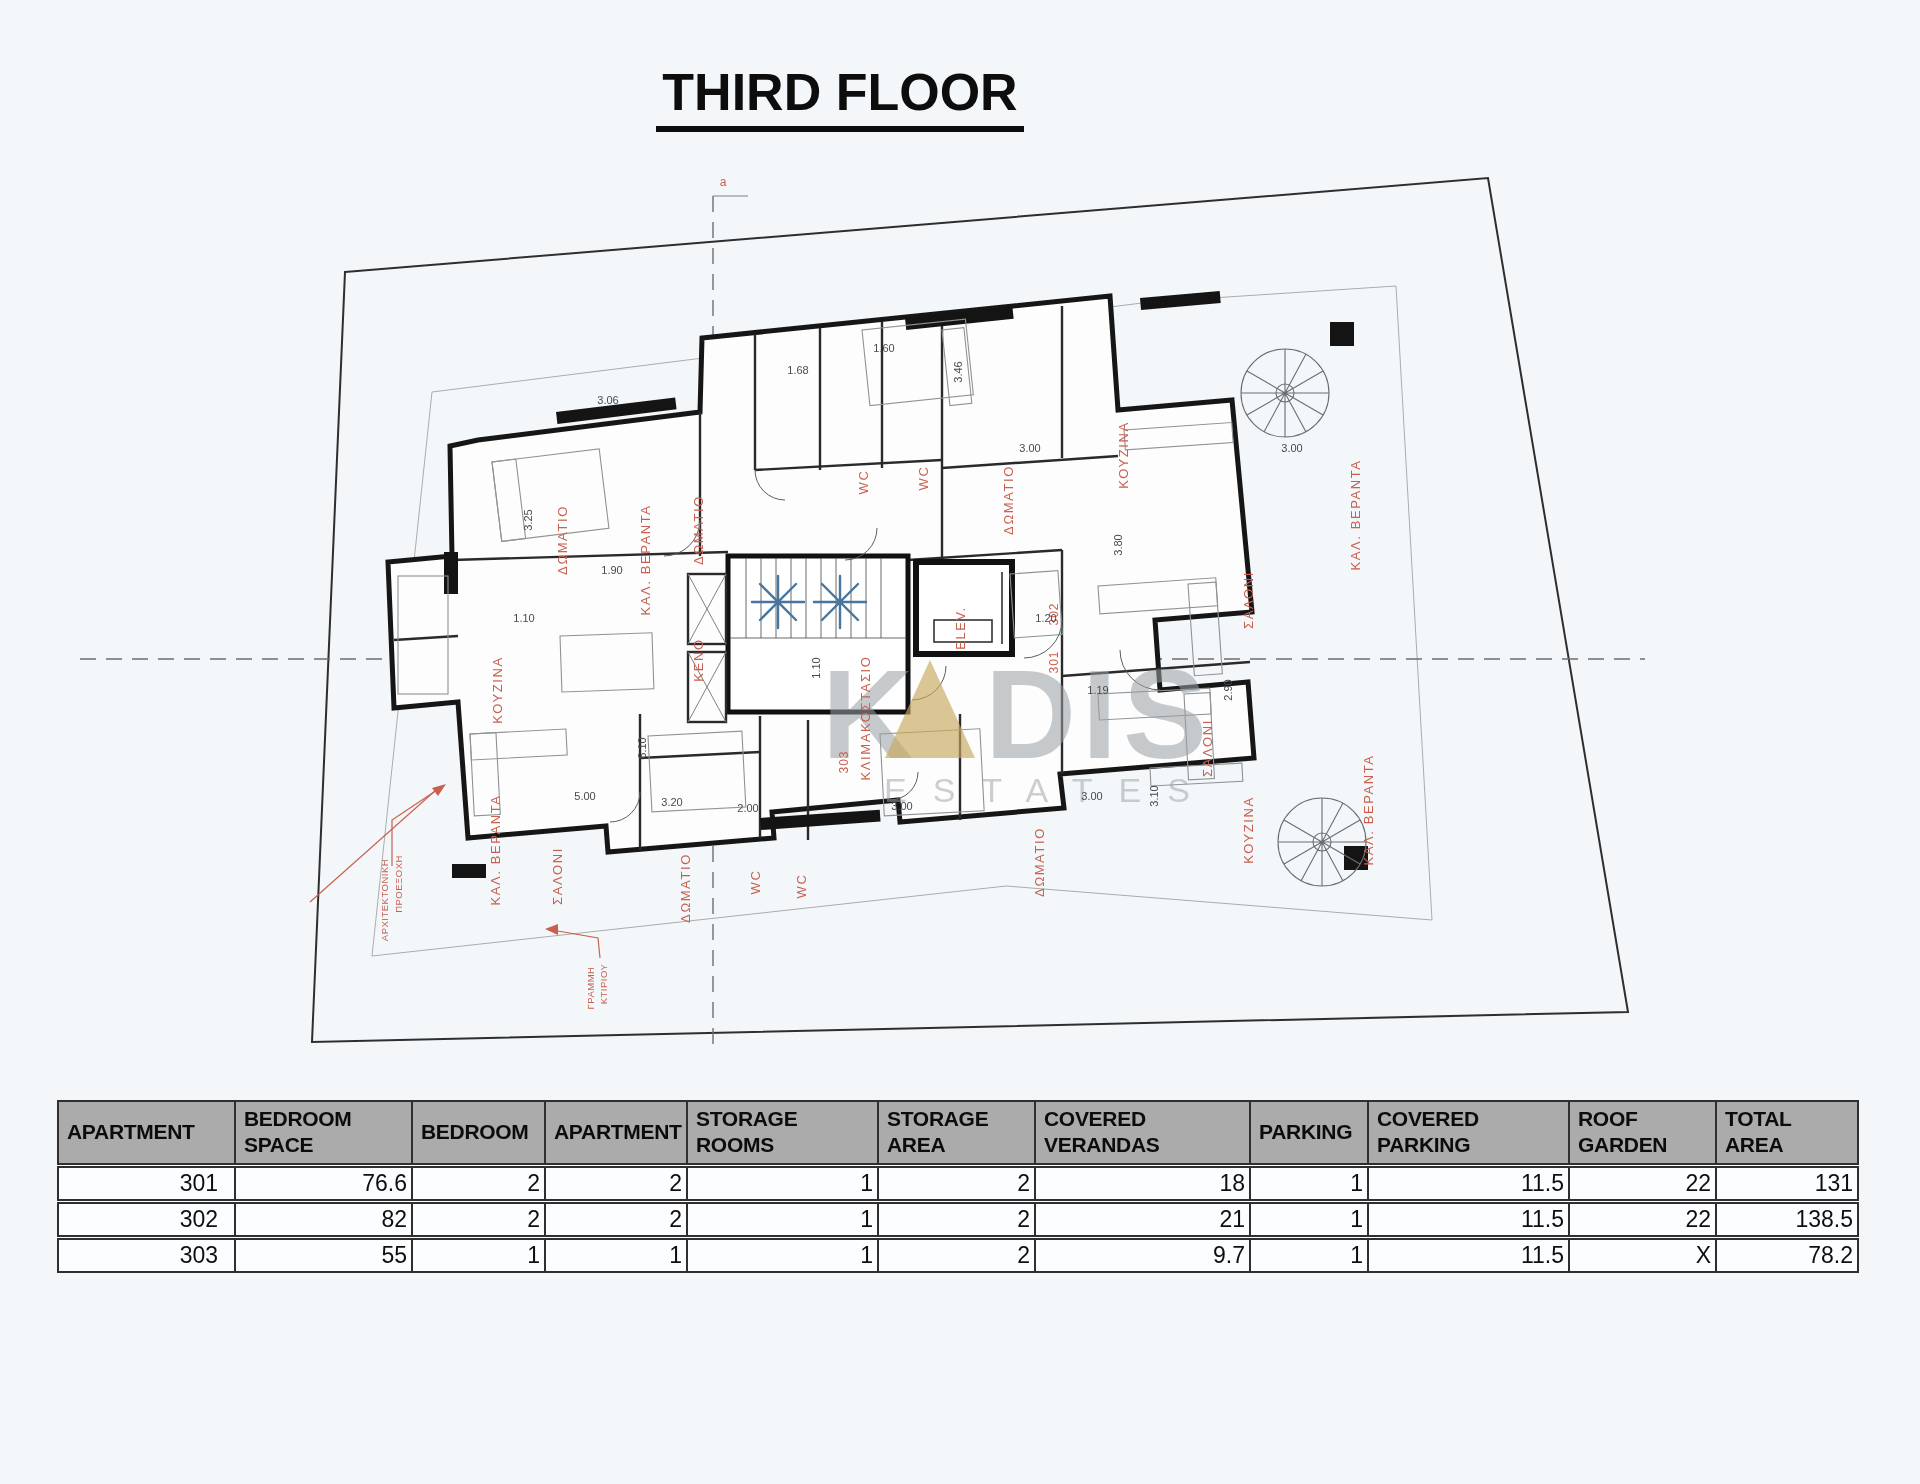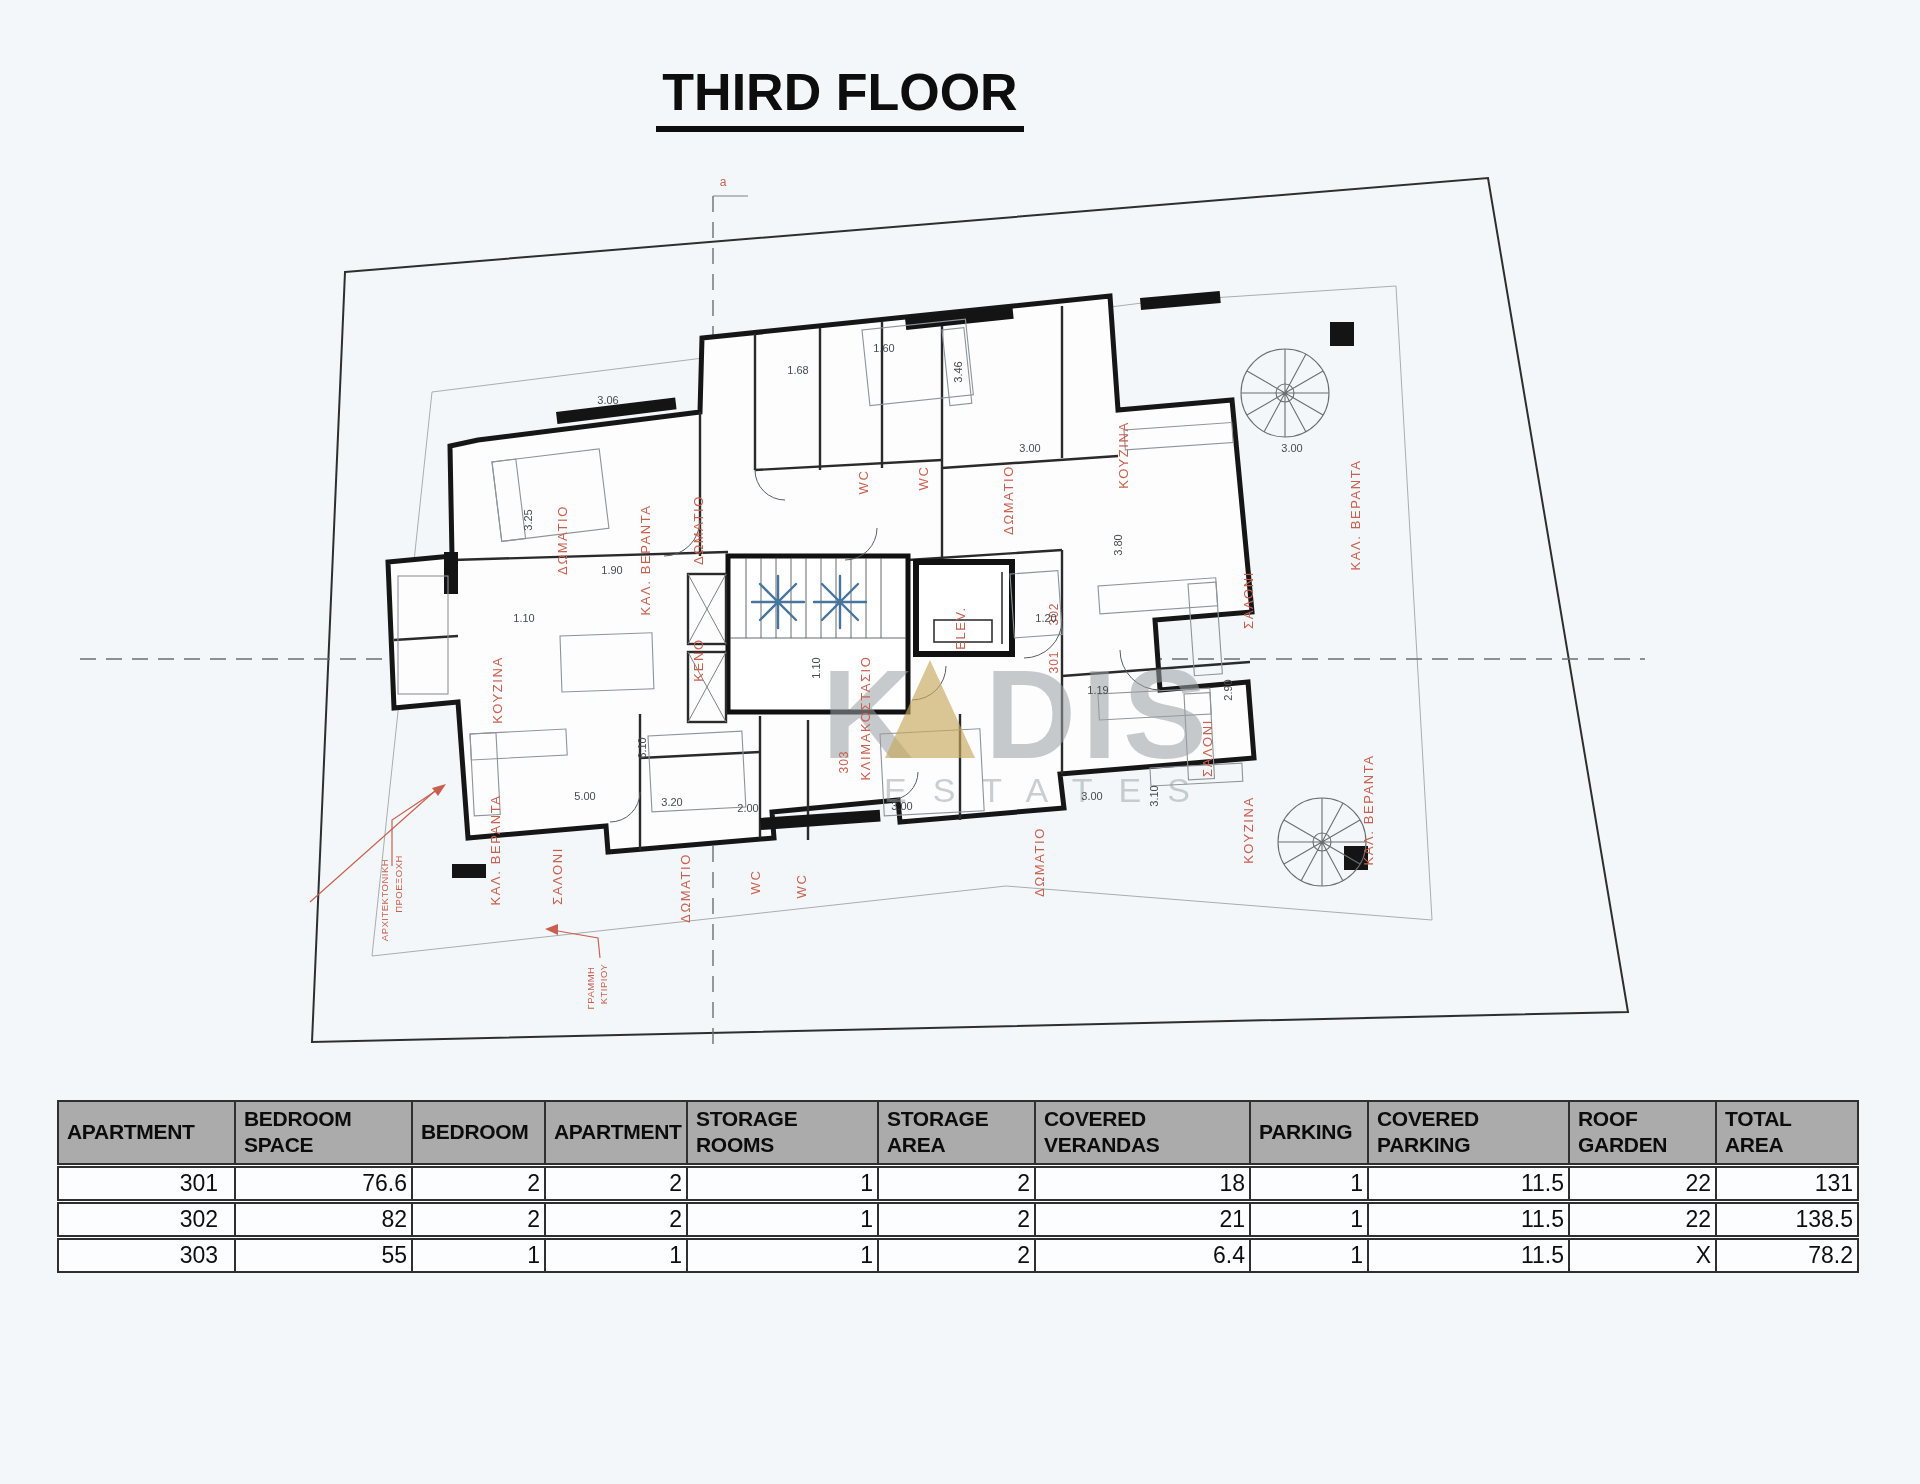--- a/index.html
+++ b/index.html
@@ -332,20 +332,20 @@
       <td>22</td>
       <td>138.5</td>
     </tr>
     <tr>
       <td class="col-apartment">303</td>
       <td>55</td>
       <td>1</td>
       <td>1</td>
       <td>1</td>
       <td>2</td>
-      <td>6.4</td>
+      <td>9.7</td>
       <td>1</td>
       <td>11.5</td>
       <td>X</td>
       <td>78.2</td>
     </tr>
   </tbody>
 </table>
 
 </body></html>

